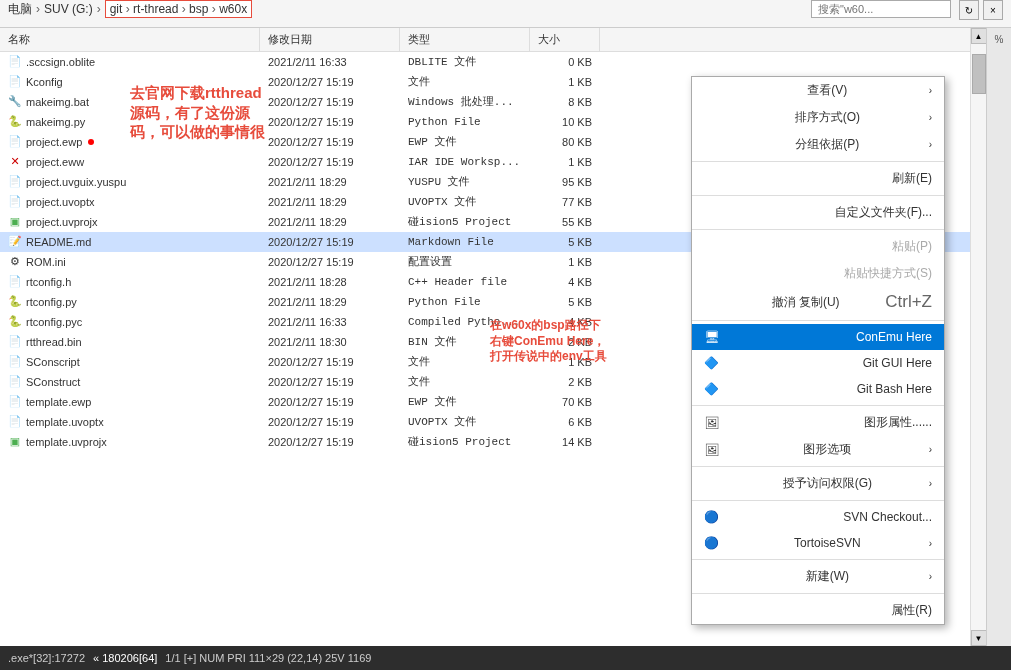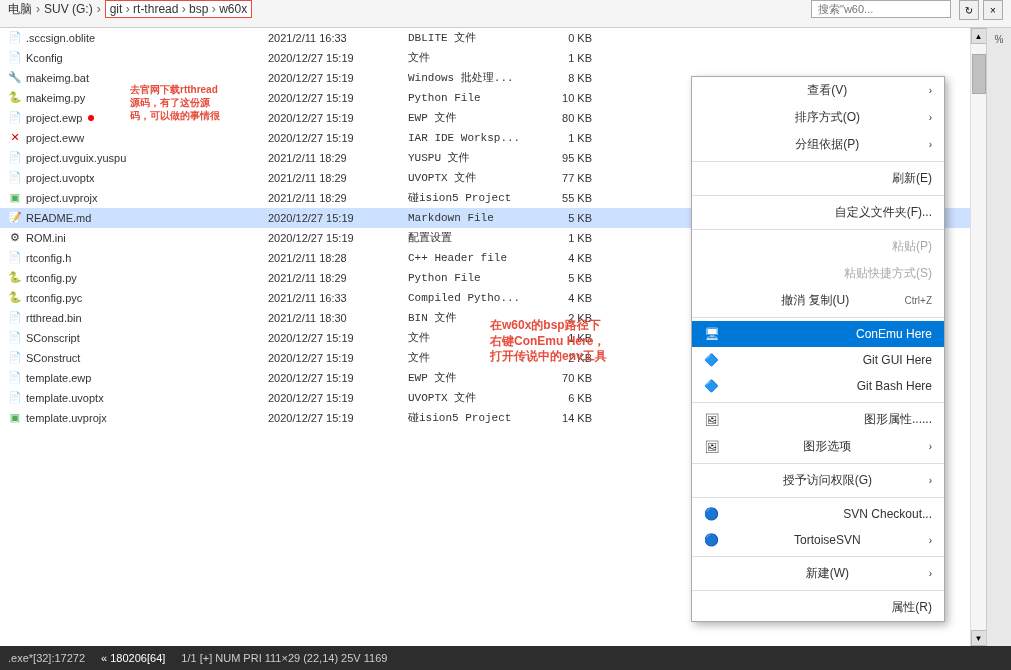--- a/index.html
+++ b/index.html
@@ -47,35 +47,35 @@
     .scroll-btn { width: 16px; height: 16px; background: #e0e0e0; border: 1px solid #bbb; display: flex; align-items: center; justify-content: center; font-size: 8px; cursor: pointer; }
     .scroll-track { flex: 1; background: #f5f5f5; width: 100%; position: relative; }
     .scroll-thumb { width: 14px; height: 40px; background: #c0c0c0; border: 1px solid #aaa; position: absolute; top: 10px; left: 1px; }
 
     
     .far-right { width: 25px; background: #e8e8e8; border-left: 1px solid #ccc; display: flex; flex-direction: column; align-items: center; padding-top: 4px; }
     .far-right-btn { font-size: 10px; color: #555; cursor: pointer; padding: 2px; }
 
     
     .annotation { position: absolute; color: #e74c3c; font-size: 14px; font-weight: bold; line-height: 1.3; pointer-events: none; z-index: 100; }
-    .annotation-1 { top: 55px; left: 130px; font-size: 10px; }
+    .annotation-1 { top: 55px; left: 130px; font-size: 15px; }
     .annotation-2 { top: 290px; left: 490px; font-size: 12px; }
 
     
     .context-menu { position: absolute; right: 25px; top: 48px; width: 254px; background: white; border: 1px solid #aaa; box-shadow: 3px 3px 8px rgba(0,0,0,0.3); z-index: 200; font-size: 12px; }
     .menu-item { display: flex; align-items: center; justify-content: space-between; padding: 5px 12px; cursor: pointer; color: #333; }
     .menu-item.active { background: #0078d7; color: white; }
     .menu-item.disabled { color: #aaa; }
     .menu-sep { height: 1px; background: #ddd; margin: 3px 0; }
     .menu-arrow { font-size: 10px; }
-    .menu-shortcut { font-size: 10px; color: #666; }
+    .menu-shortcut { font-size: 17px; color: #666; }
     .menu-icon { width: 16px; height: 16px; margin-right: 6px; display: inline-flex; align-items: center; justify-content: center; font-size: 12px; }
 
     
-    .statusbar { height: 24px; background: #2d2d2d; display: flex; align-items: center; padding: 0 8px; gap: 16px; }
+    .statusbar { height: 24px; background: #2d2d2d; display: flex; align-items: center; padding: 0 8px; gap: 8px; }
     .status-item { color: #ccc; font-size: 11px; }
     .status-item.highlight { color: white; }
 
     .red-badge { display: inline-block; width: 6px; height: 6px; background: red; border-radius: 50%; margin-left: 2px; vertical-align: middle; }
   </style>
 </head>
 <body>
 
 <div class="titlebar">
   <div class="titlebar-path">
@@ -109,20 +109,26 @@
       <div>去官网下载rtthread</div>
       <div>源码，有了这份源</div>
       <div>码，可以做的事情很</div>
     </div>
     <div class="annotation annotation-2">
       <div>在w60x的bsp路径下</div>
       <div>右键ConEmu Here，</div>
       <div>打开传说中的env工具</div>
     </div>
 
+    <div class="col-headers">
+      <div class="col-header col-name">名称</div>
+      <div class="col-header col-date">修改日期</div>
+      <div class="col-header col-type">类型</div>
+      <div class="col-header col-size">大小</div>
+    </div>
 
     <div class="file-list" id="file-list">
     <div class="file-row">
     <div class="file-cell name">
       <span class="file-icon">
               <span style="color:#888;font-size:11px;">📄</span>
             </span>
       <span>.sccsign.oblite</span>
     </div>
     <div class="file-cell date">2021/2/11 16:33</div>

